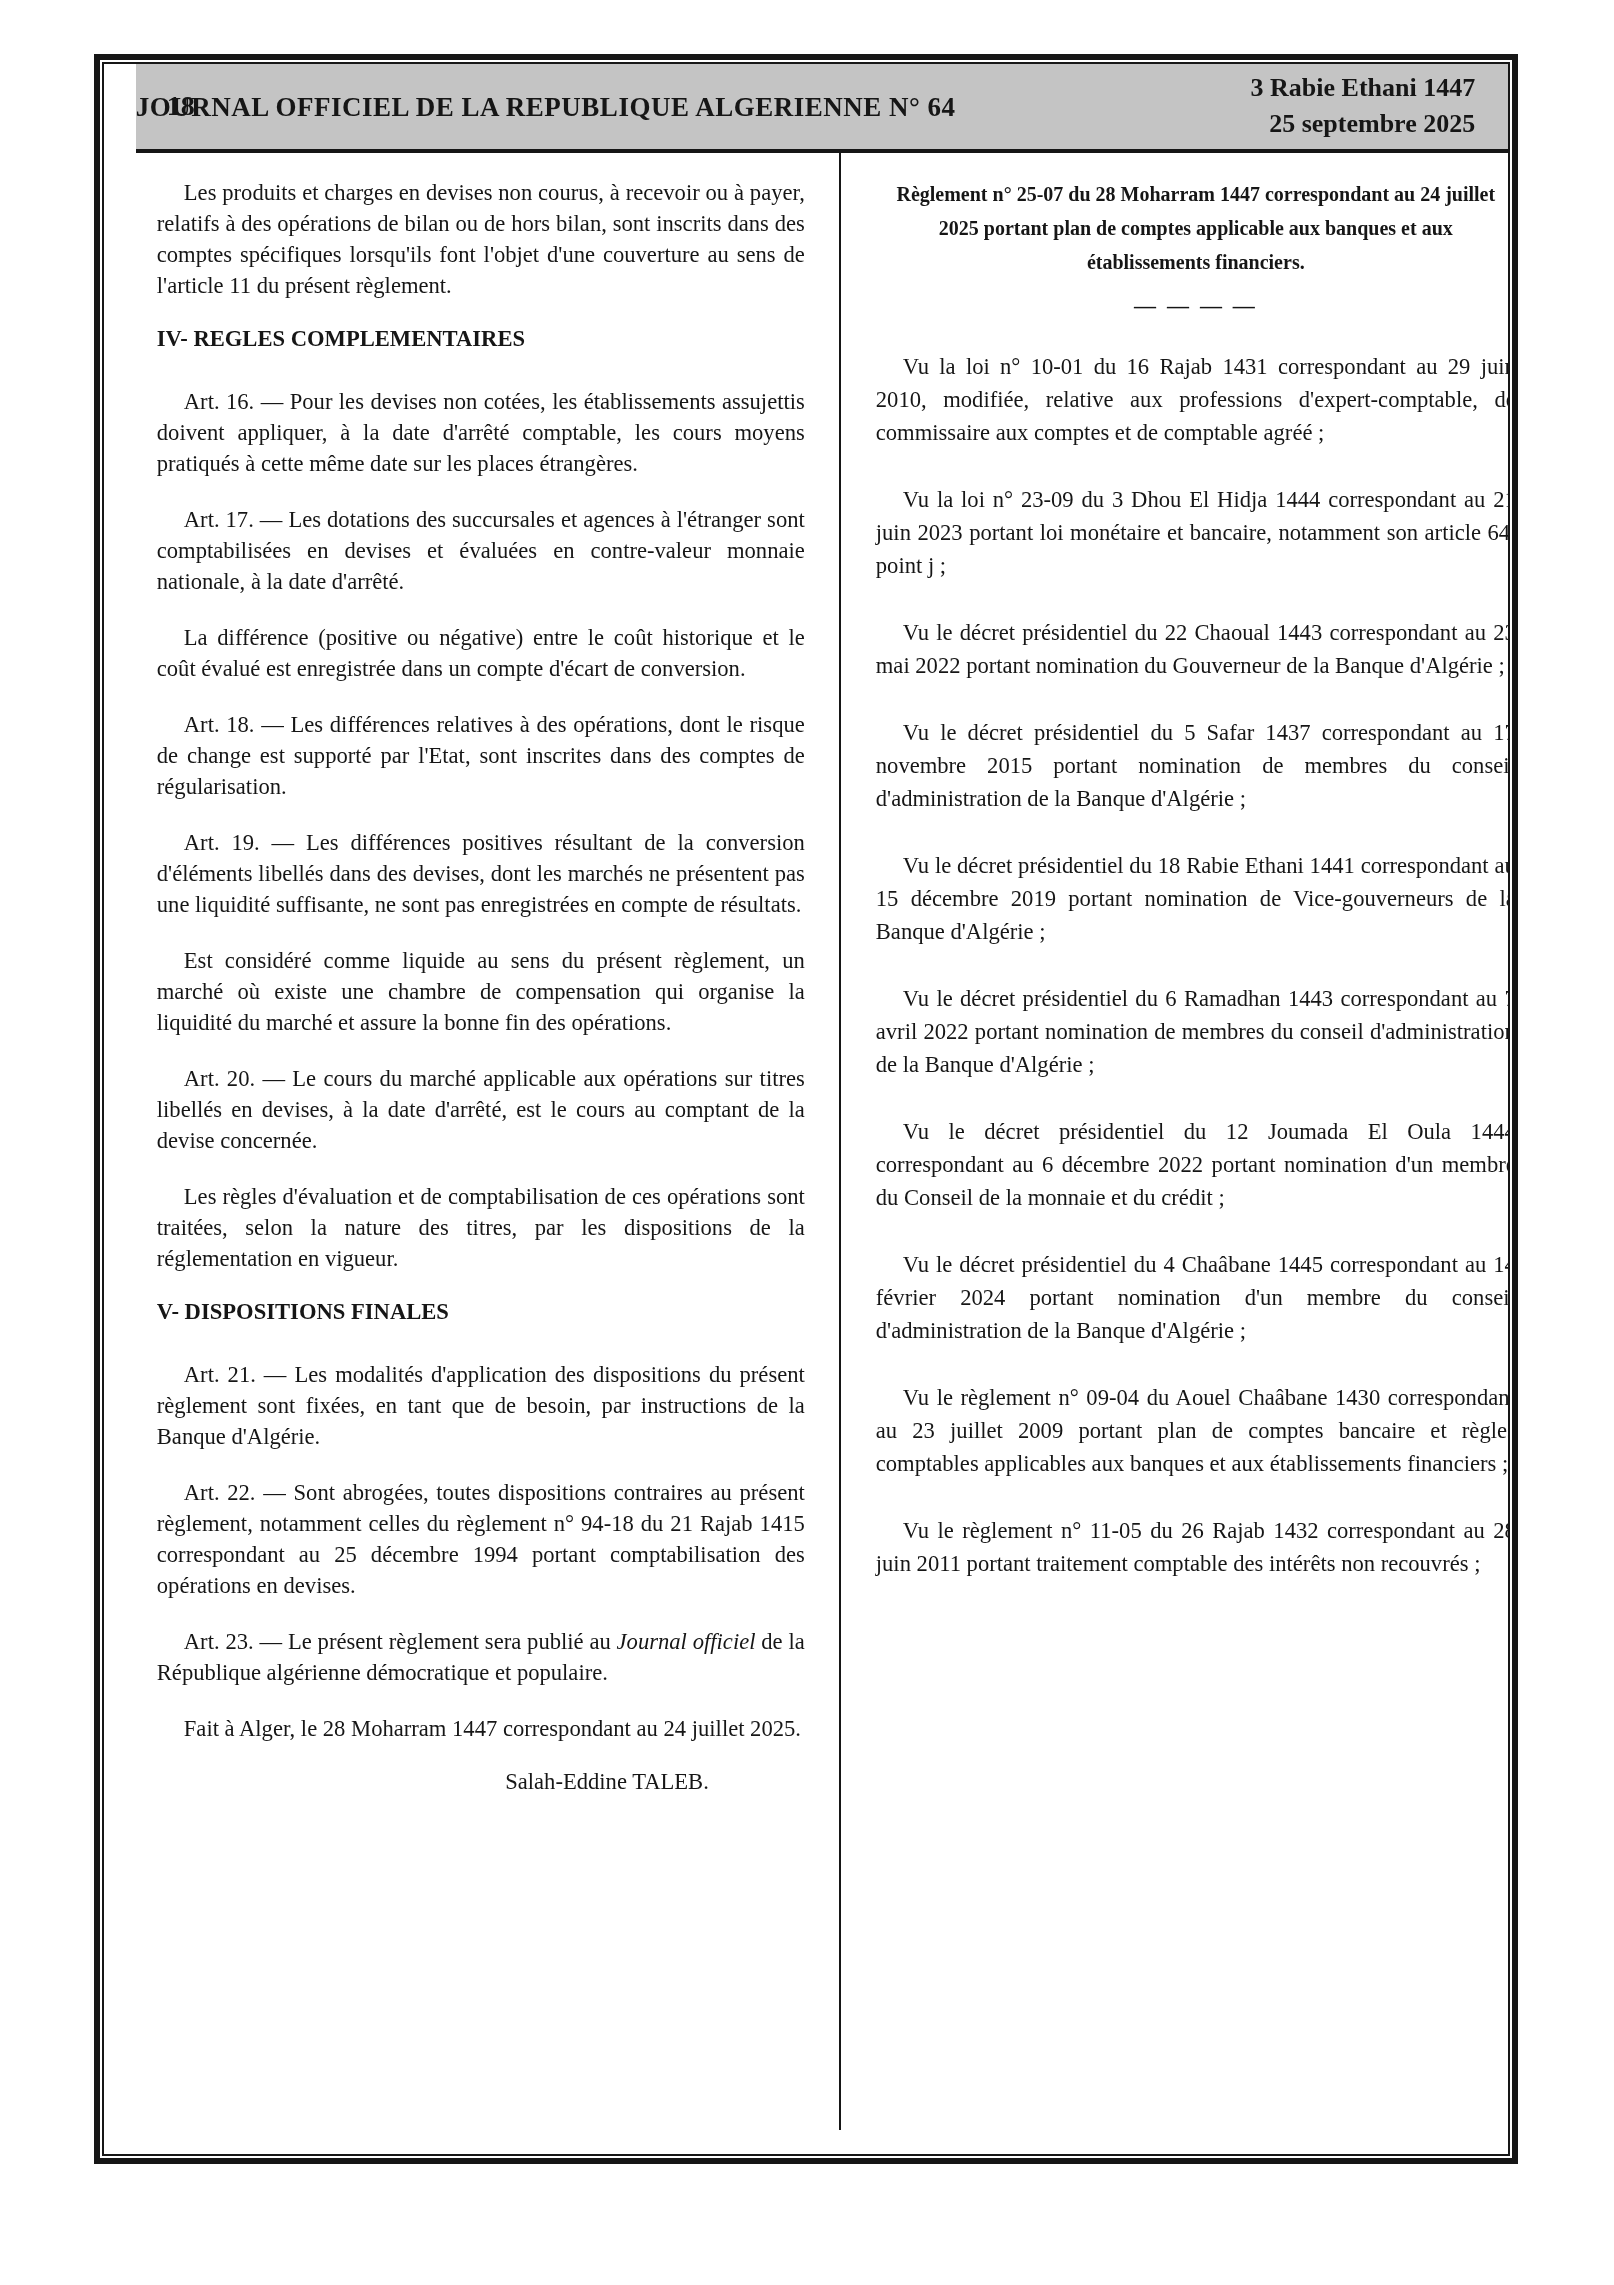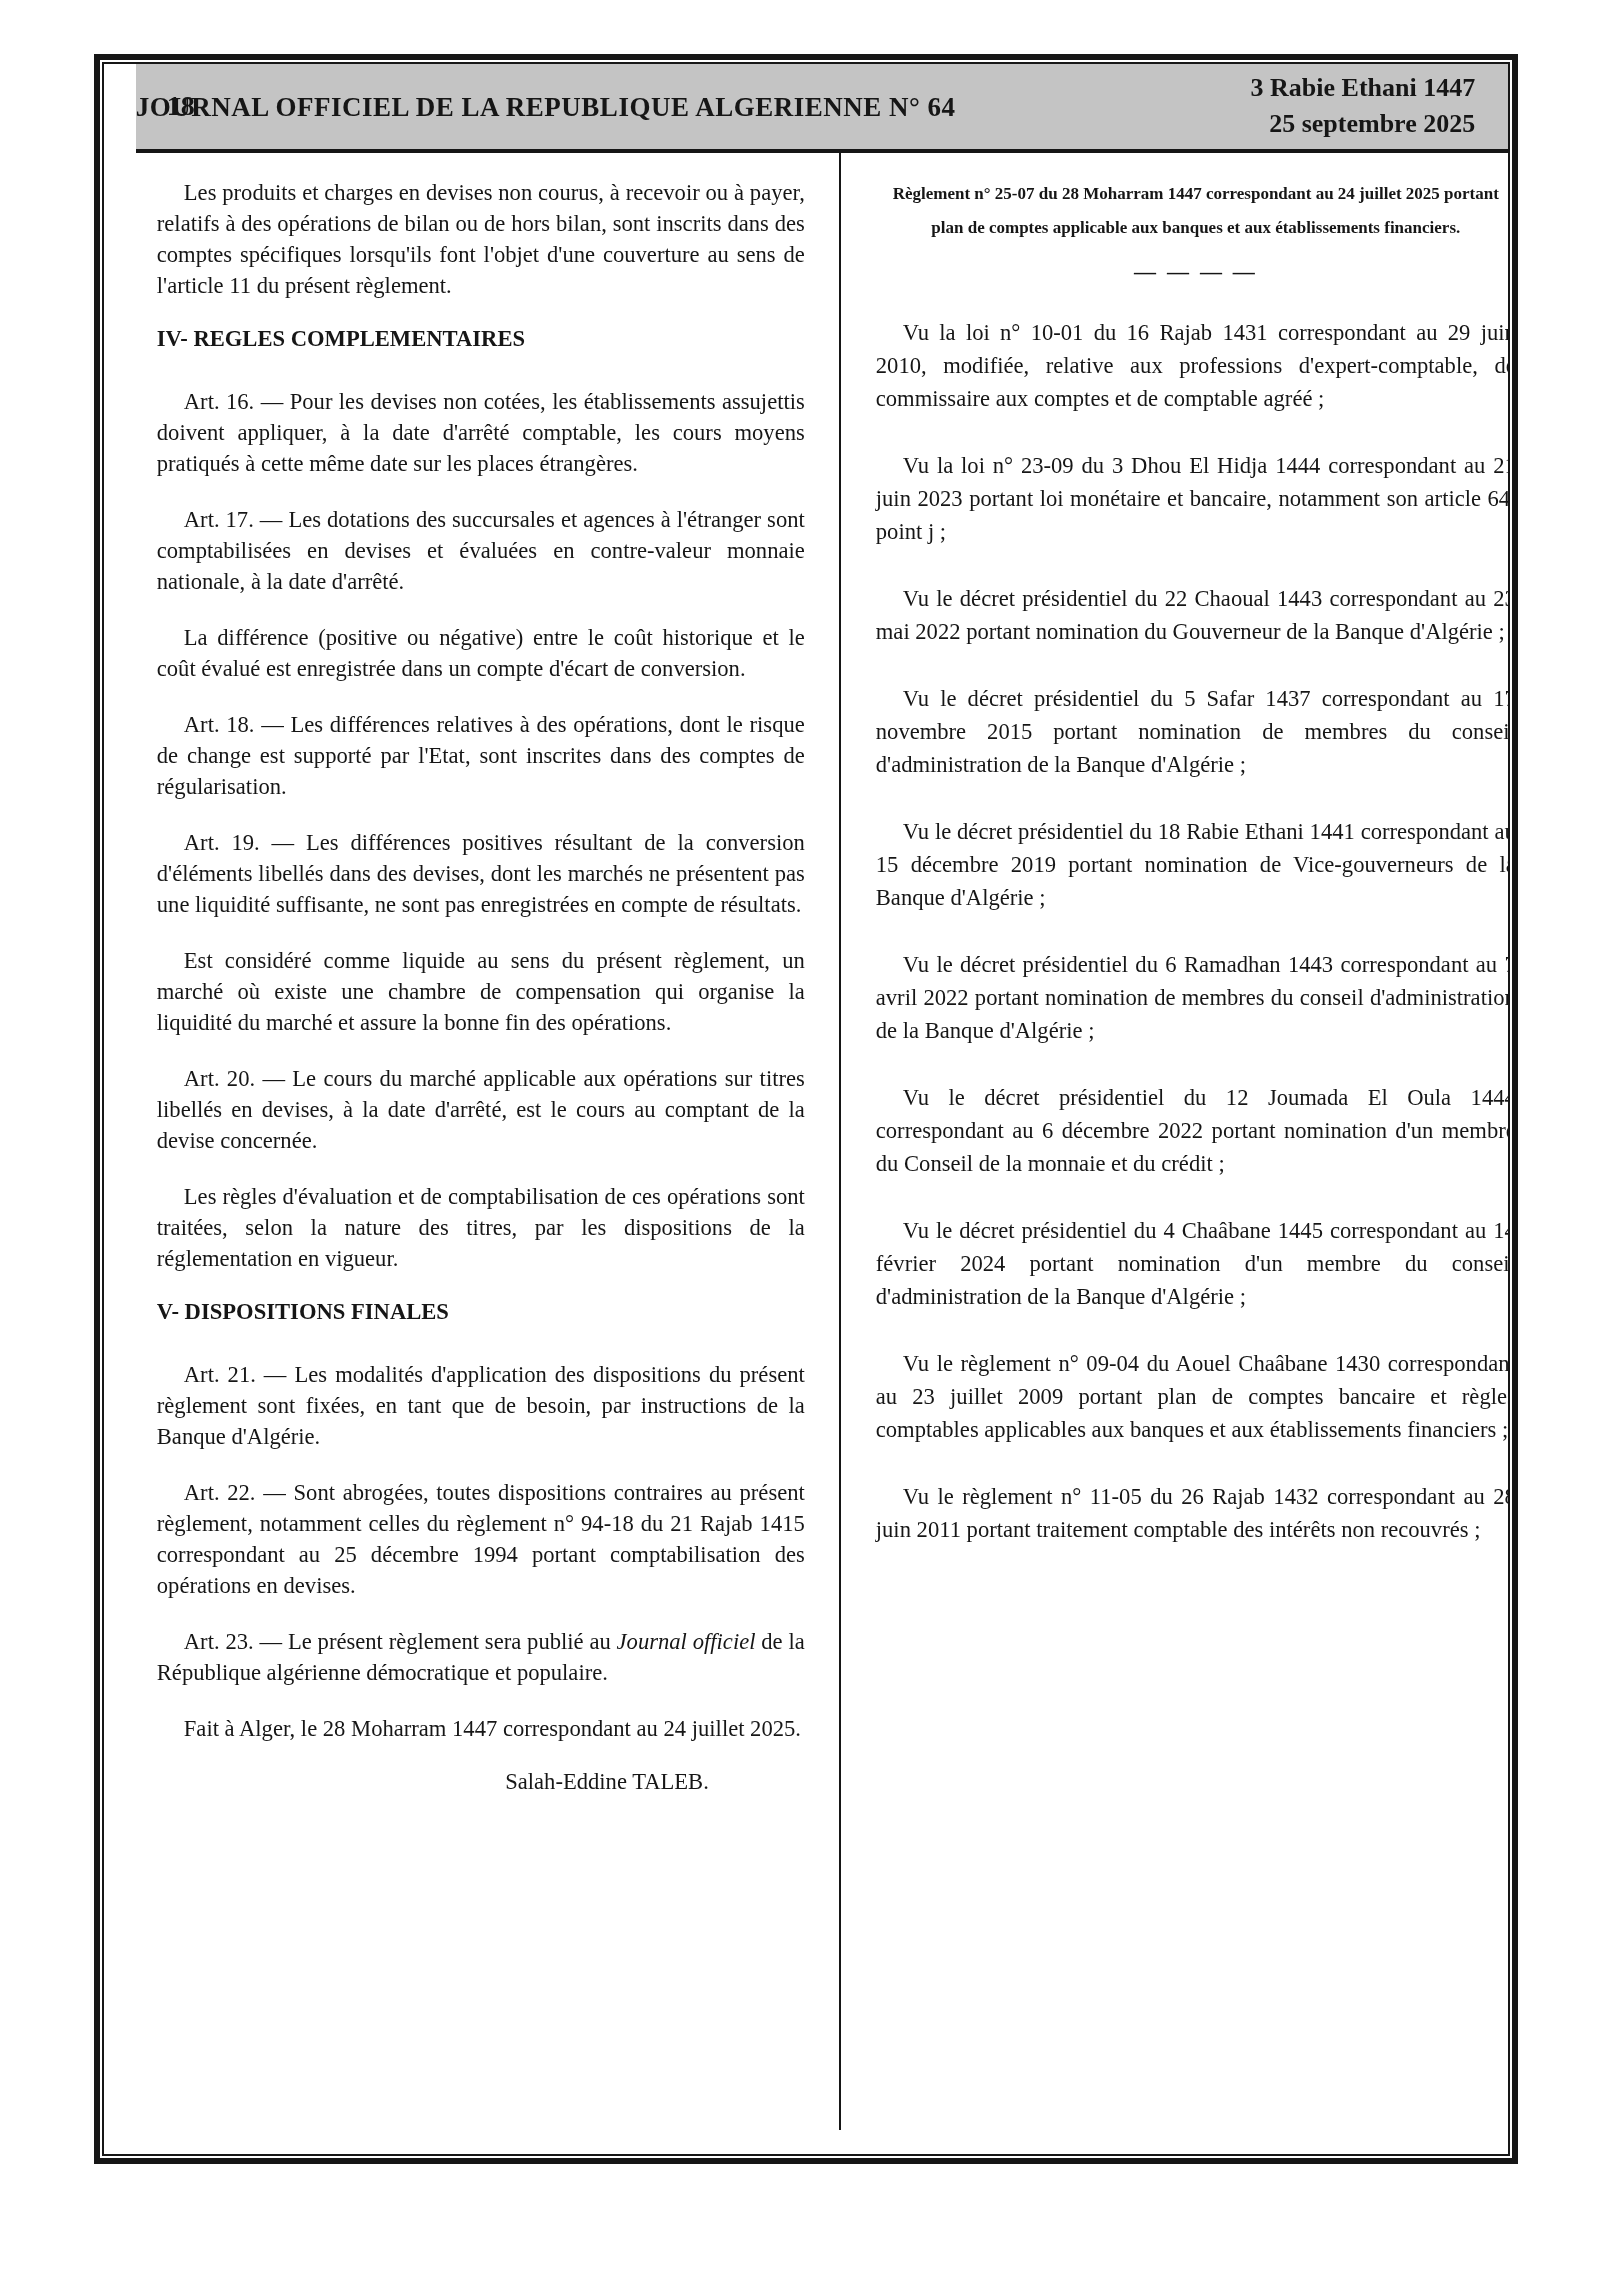--- a/index.html
+++ b/index.html
@@ -97,21 +97,21 @@
     line-height: 33px;
   }
   h3.section {
     margin: 20px 0 34px 0;
     text-align: left;
     font-size: 22.6px;
     font-weight: bold;
   }
   .reg-title {
     font-weight: bold;
-    font-size: 17px;
+    font-size: 20px;
     line-height: 34px;
     text-align: center;
   }
   .separator {
     text-align: center;
     font-weight: bold;
     font-size: 22px;
     letter-spacing: 2.7px;
     margin: 14.5px 0 31px 0;
   }

